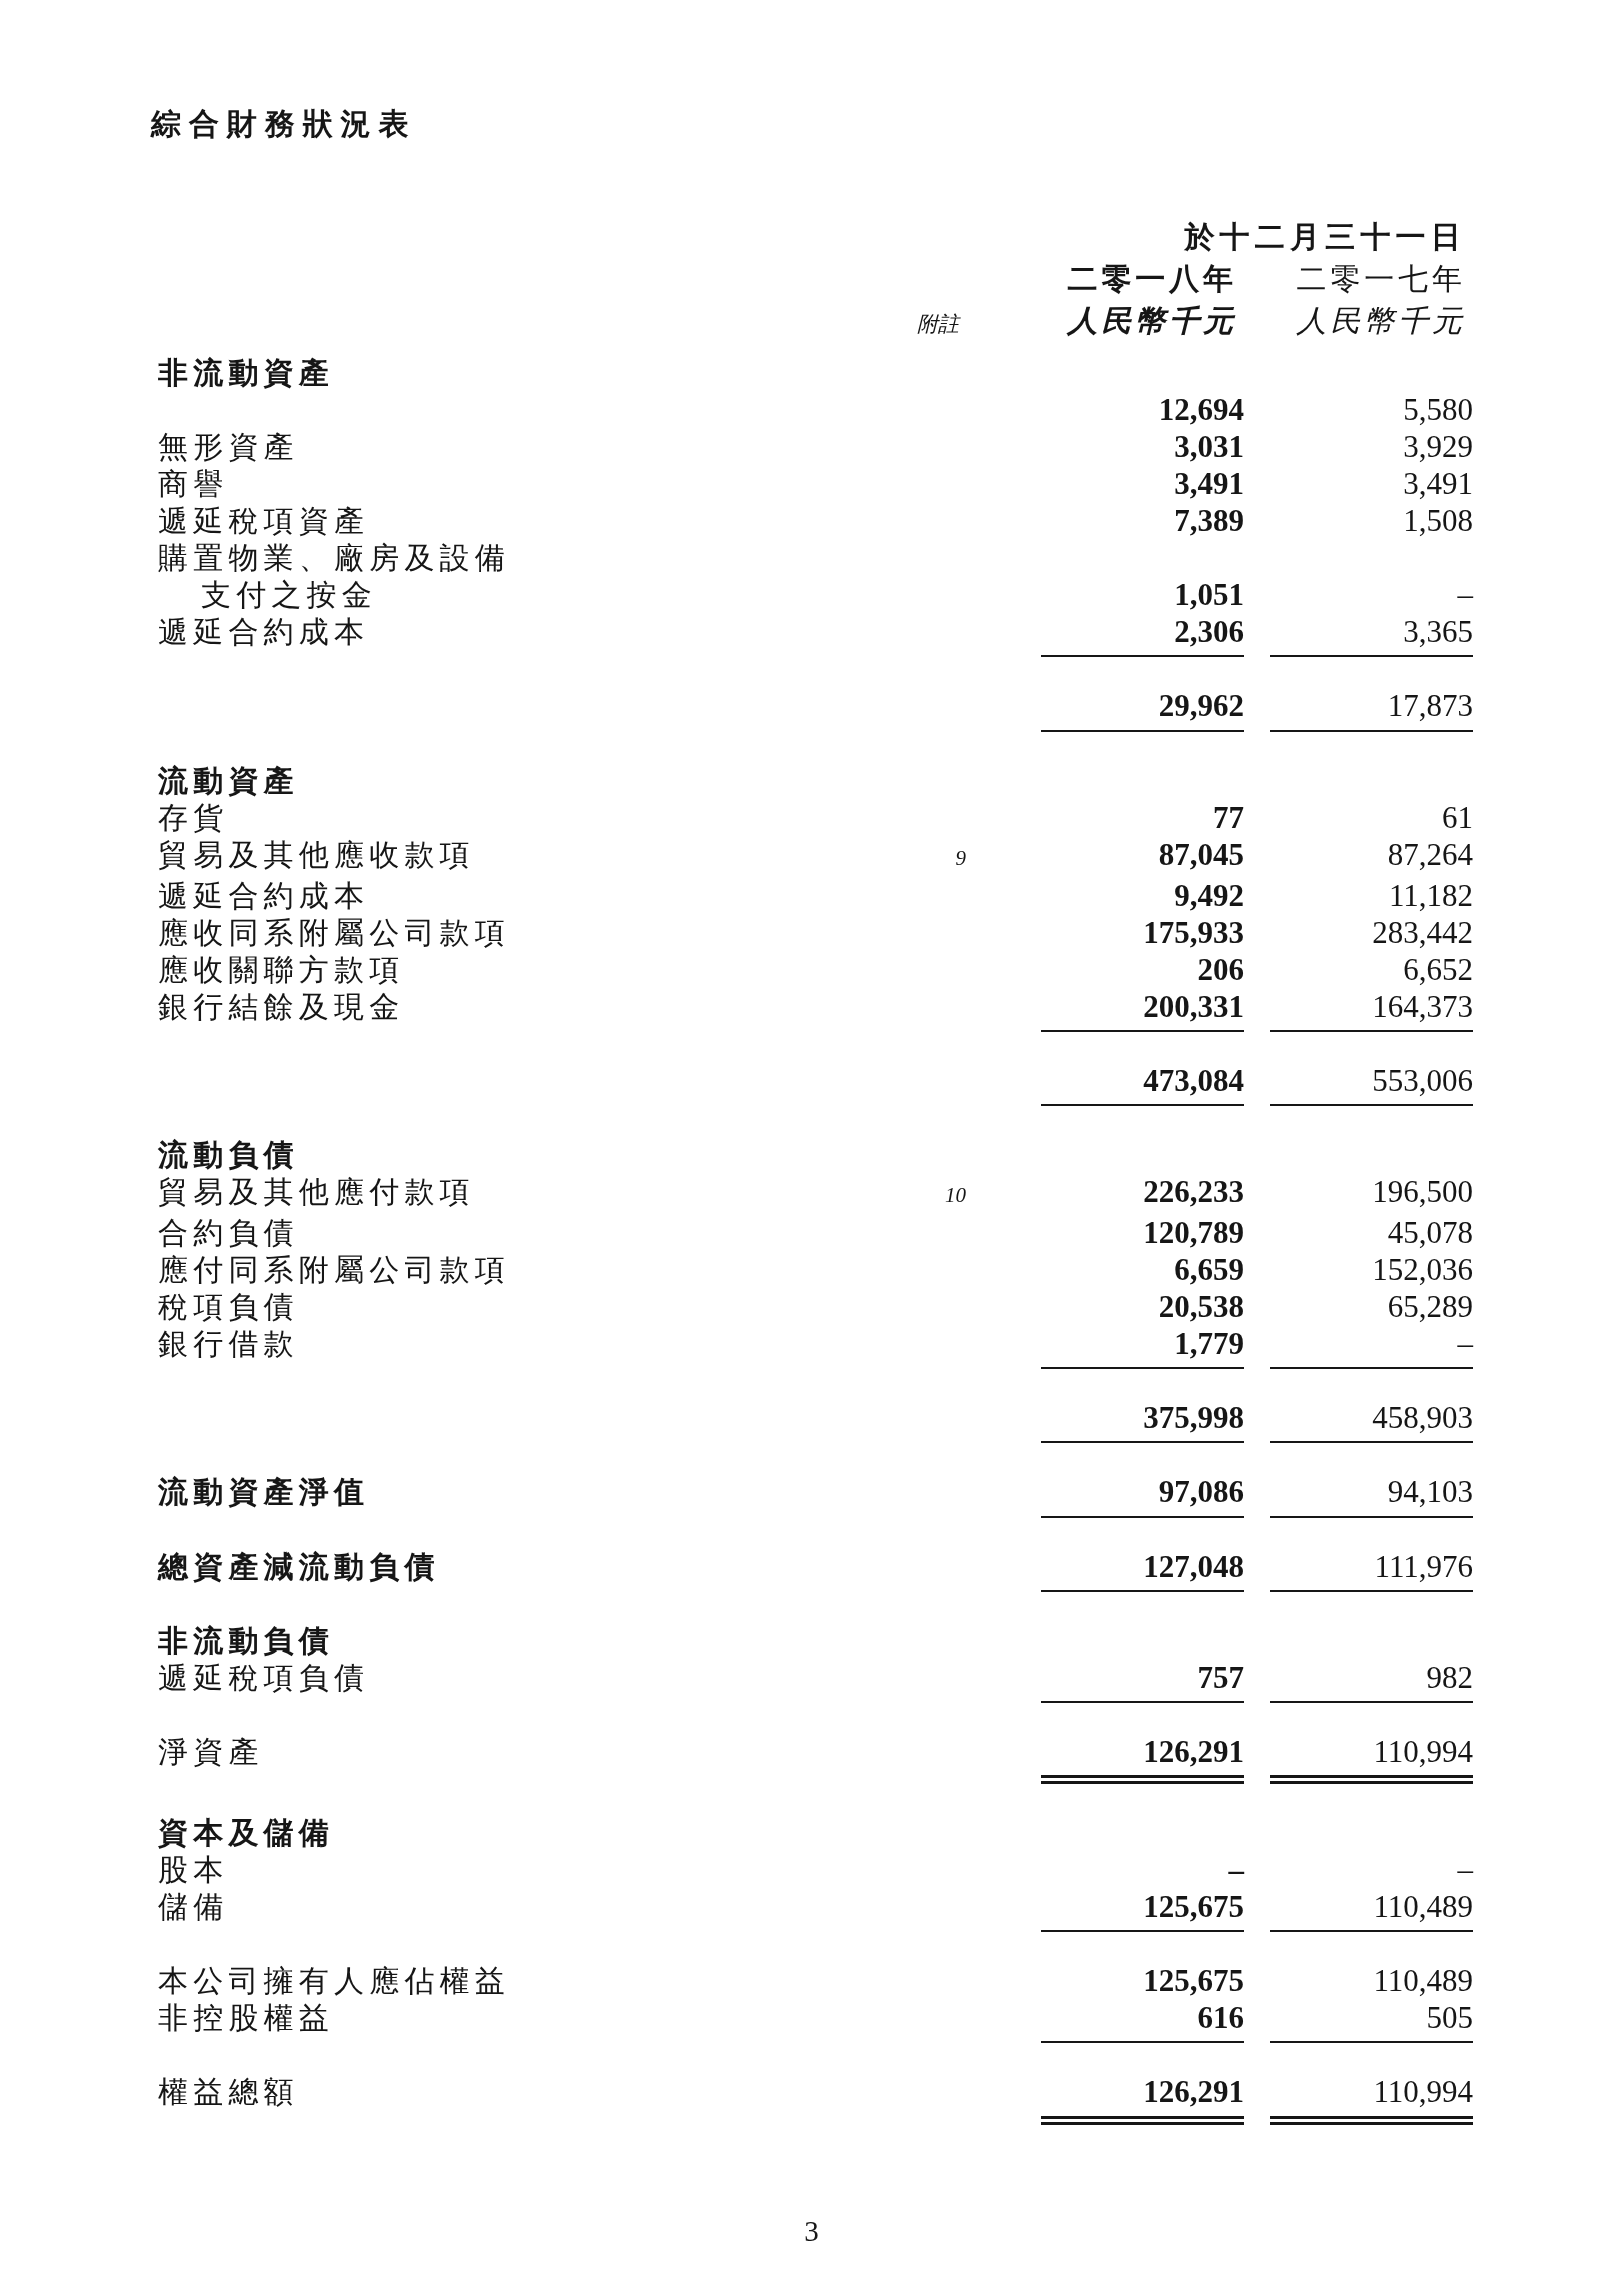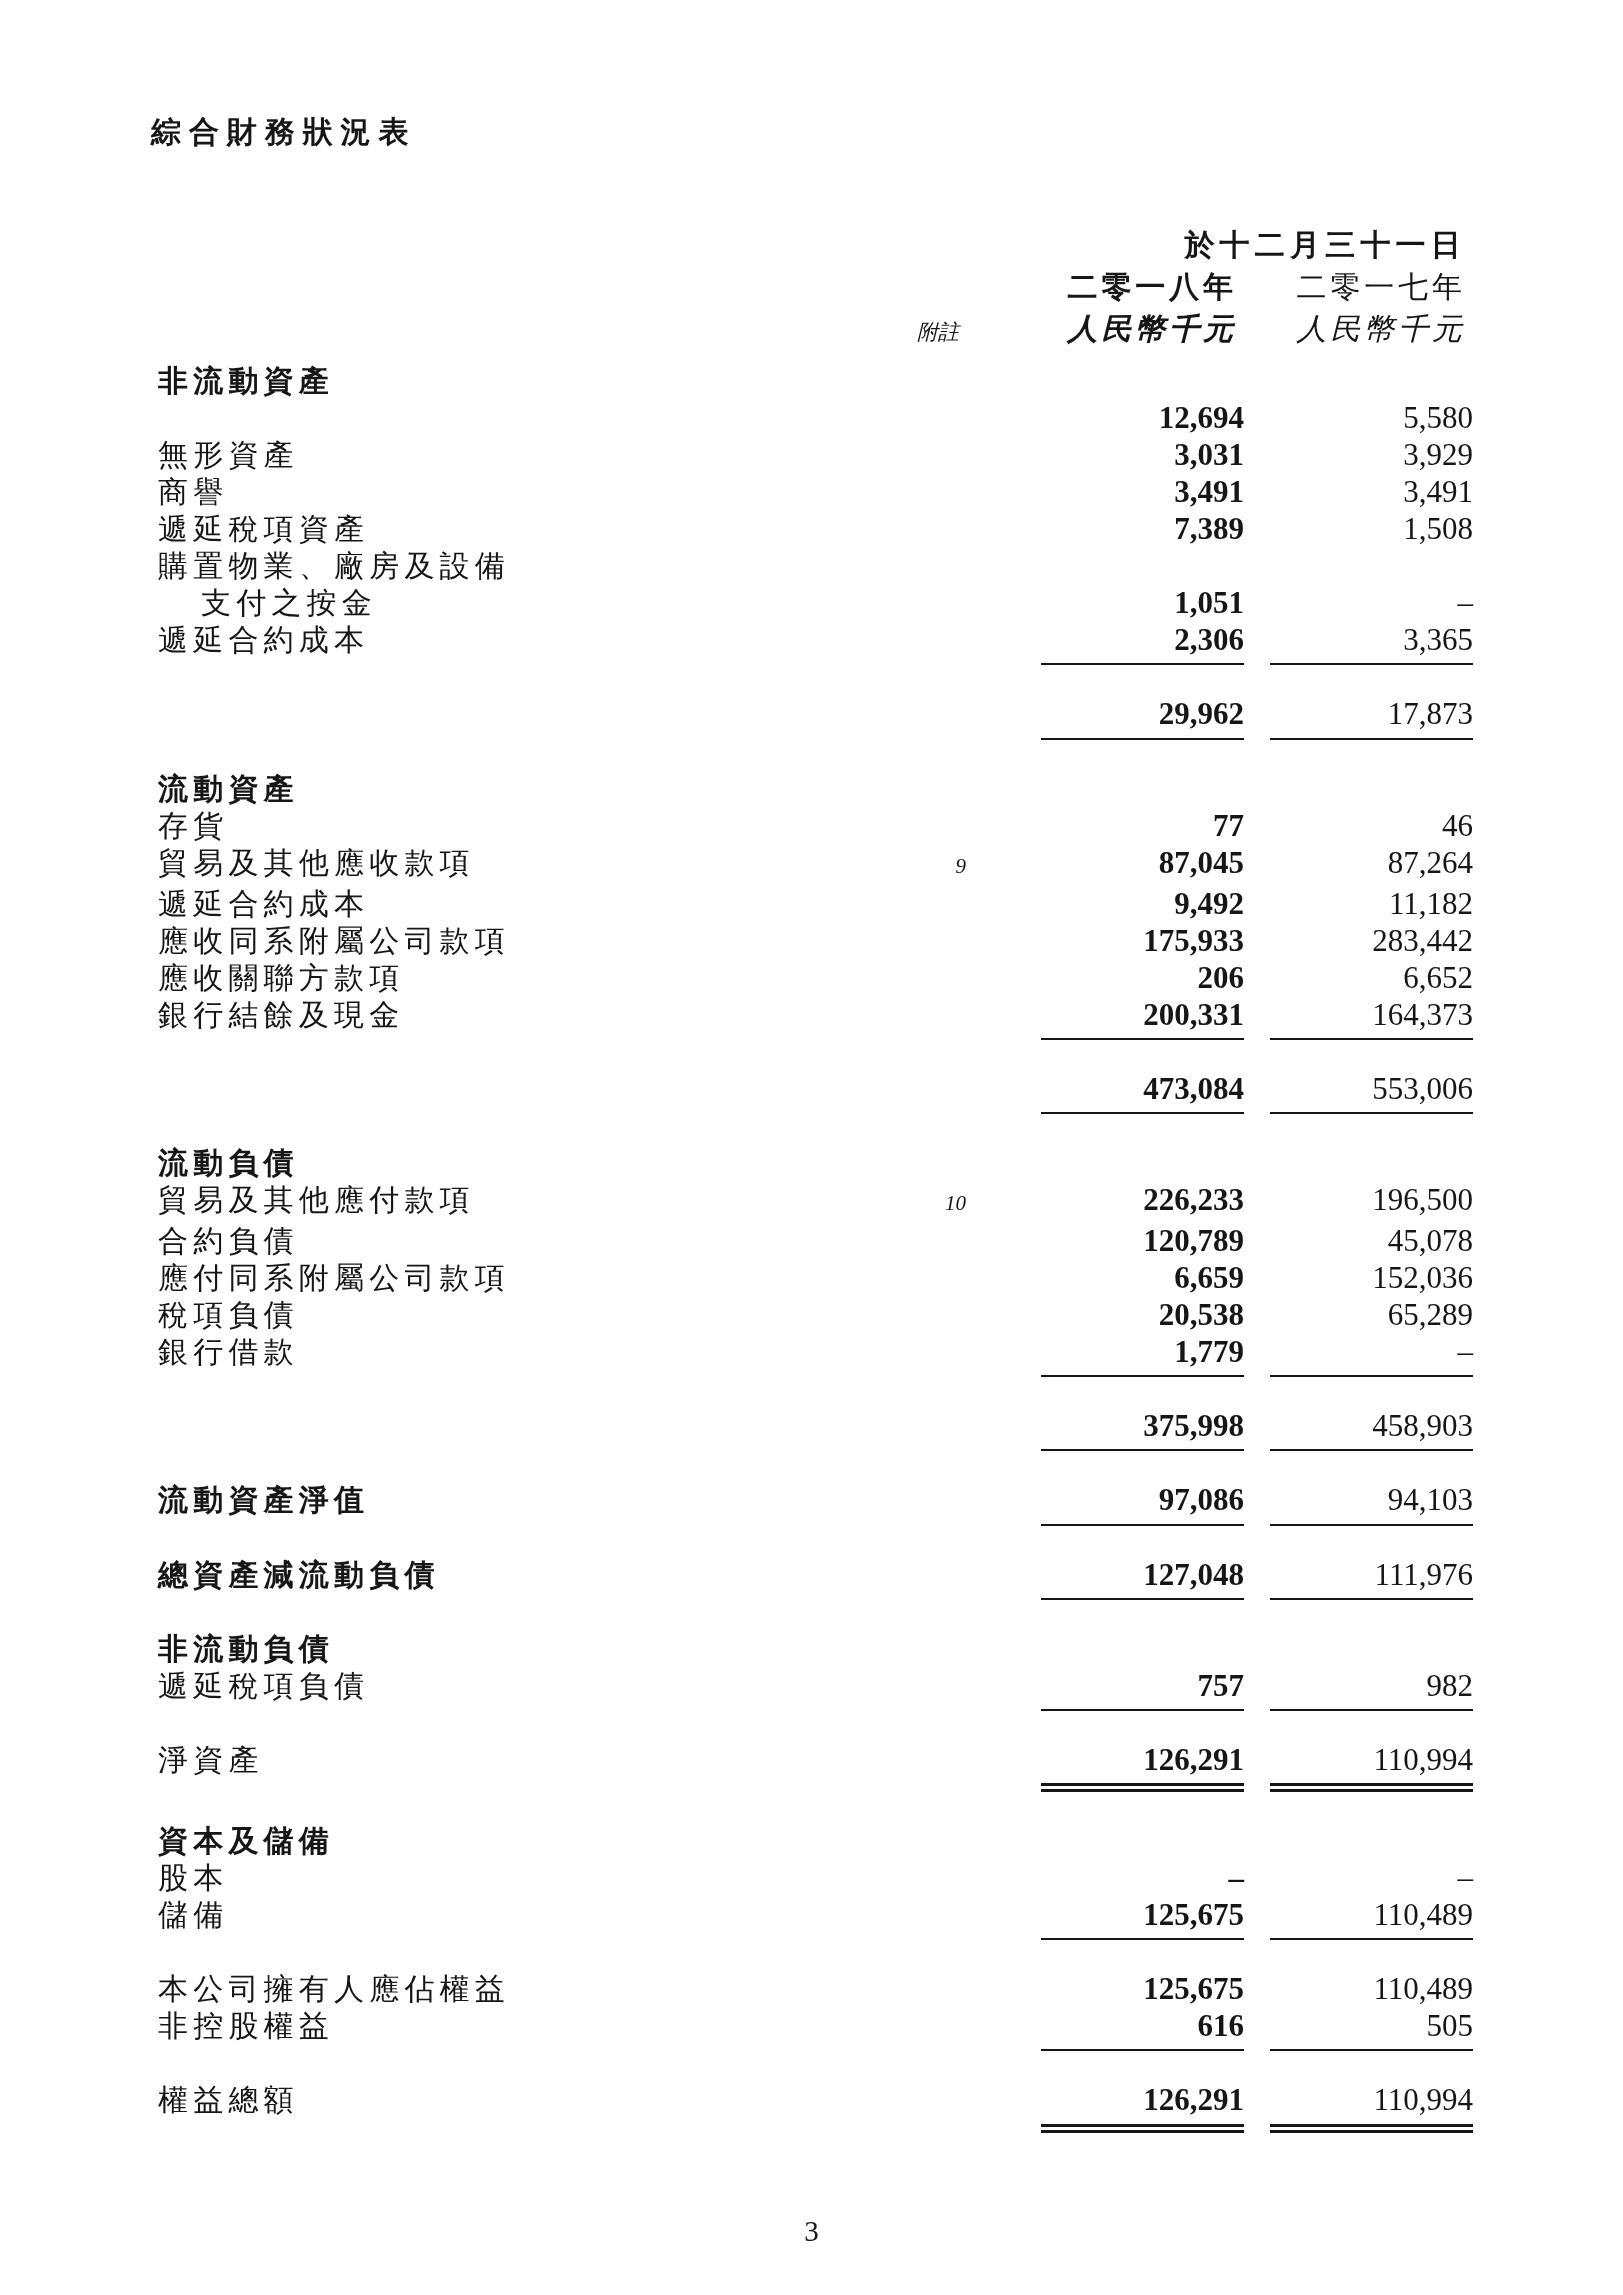--- a/index.html
+++ b/index.html
@@ -4,21 +4,21 @@
 <style>
   html,body{margin:0;padding:0;background:#888;}
   .page{
     position:relative;
     width:1623px;height:2295px;
     background:#ffffff;
     color:#161616;
     font-family:"Liberation Serif", serif;
     overflow:hidden;
   }
-  .content{position:absolute;left:151px;top:8px;width:1322px;padding-top:104px;}
+  .content{position:absolute;left:151px;top:0;width:1322px;padding-top:104px;}
   .title{
     font-family:"Liberation Sans", sans-serif;
     font-weight:bold;
     font-size:30px;line-height:39px;
     letter-spacing:7.9px;
     margin:0 0 73px 0;
   }
   .row{display:flex;align-items:baseline;line-height:37px;justify-content:flex-end;}
   .row.gap{margin-top:30px;}
   .lbl{width:720px;font-size:30px;letter-spacing:5.2px;white-space:nowrap;}
@@ -128,21 +128,21 @@
         <div class="row gap">
           <div class="lbl section">流動資產</div>
           <div class="note"></div>
           <div class="v18"></div>
           <div class="v17"></div>
         </div>
         <div class="row">
           <div class="lbl">存貨</div>
           <div class="note"></div>
           <div class="v18">77</div>
-          <div class="v17">46</div>
+          <div class="v17">61</div>
         </div>
         <div class="row">
           <div class="lbl">貿易及其他應收款項</div>
           <div class="note">9</div>
           <div class="v18">87,045</div>
           <div class="v17">87,264</div>
         </div>
         <div class="row">
           <div class="lbl">遞延合約成本</div>
           <div class="note"></div>

